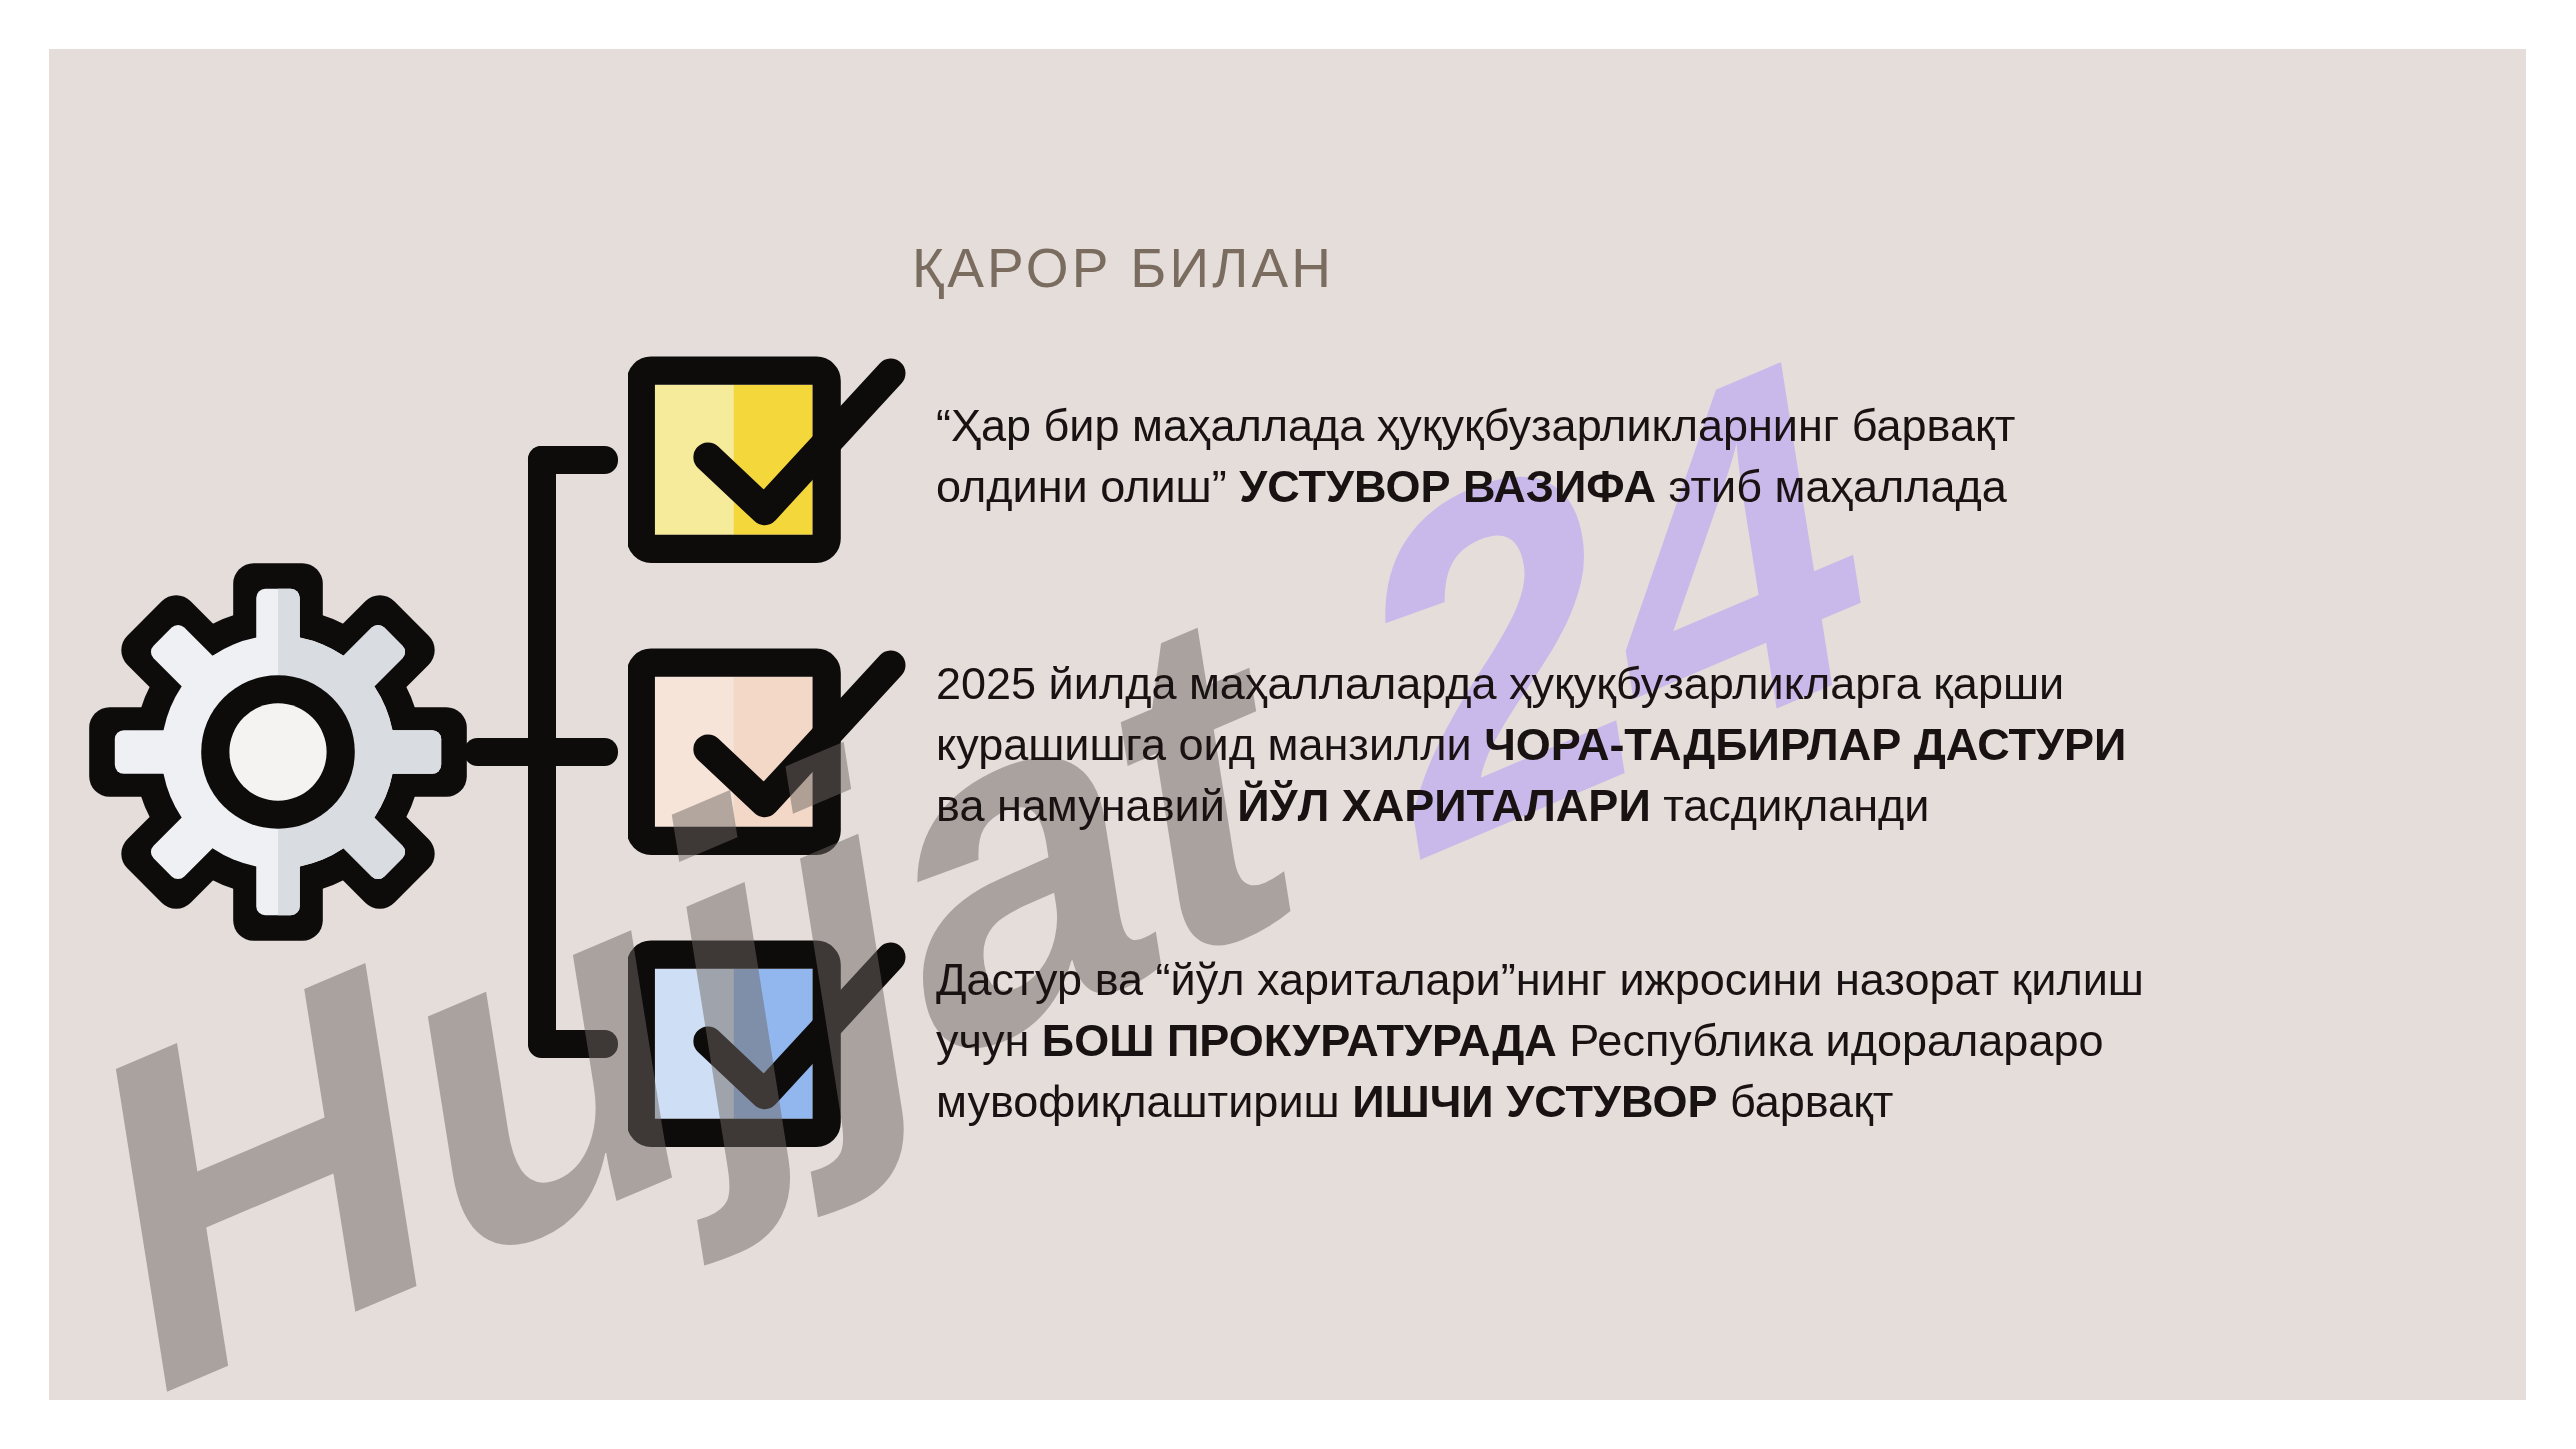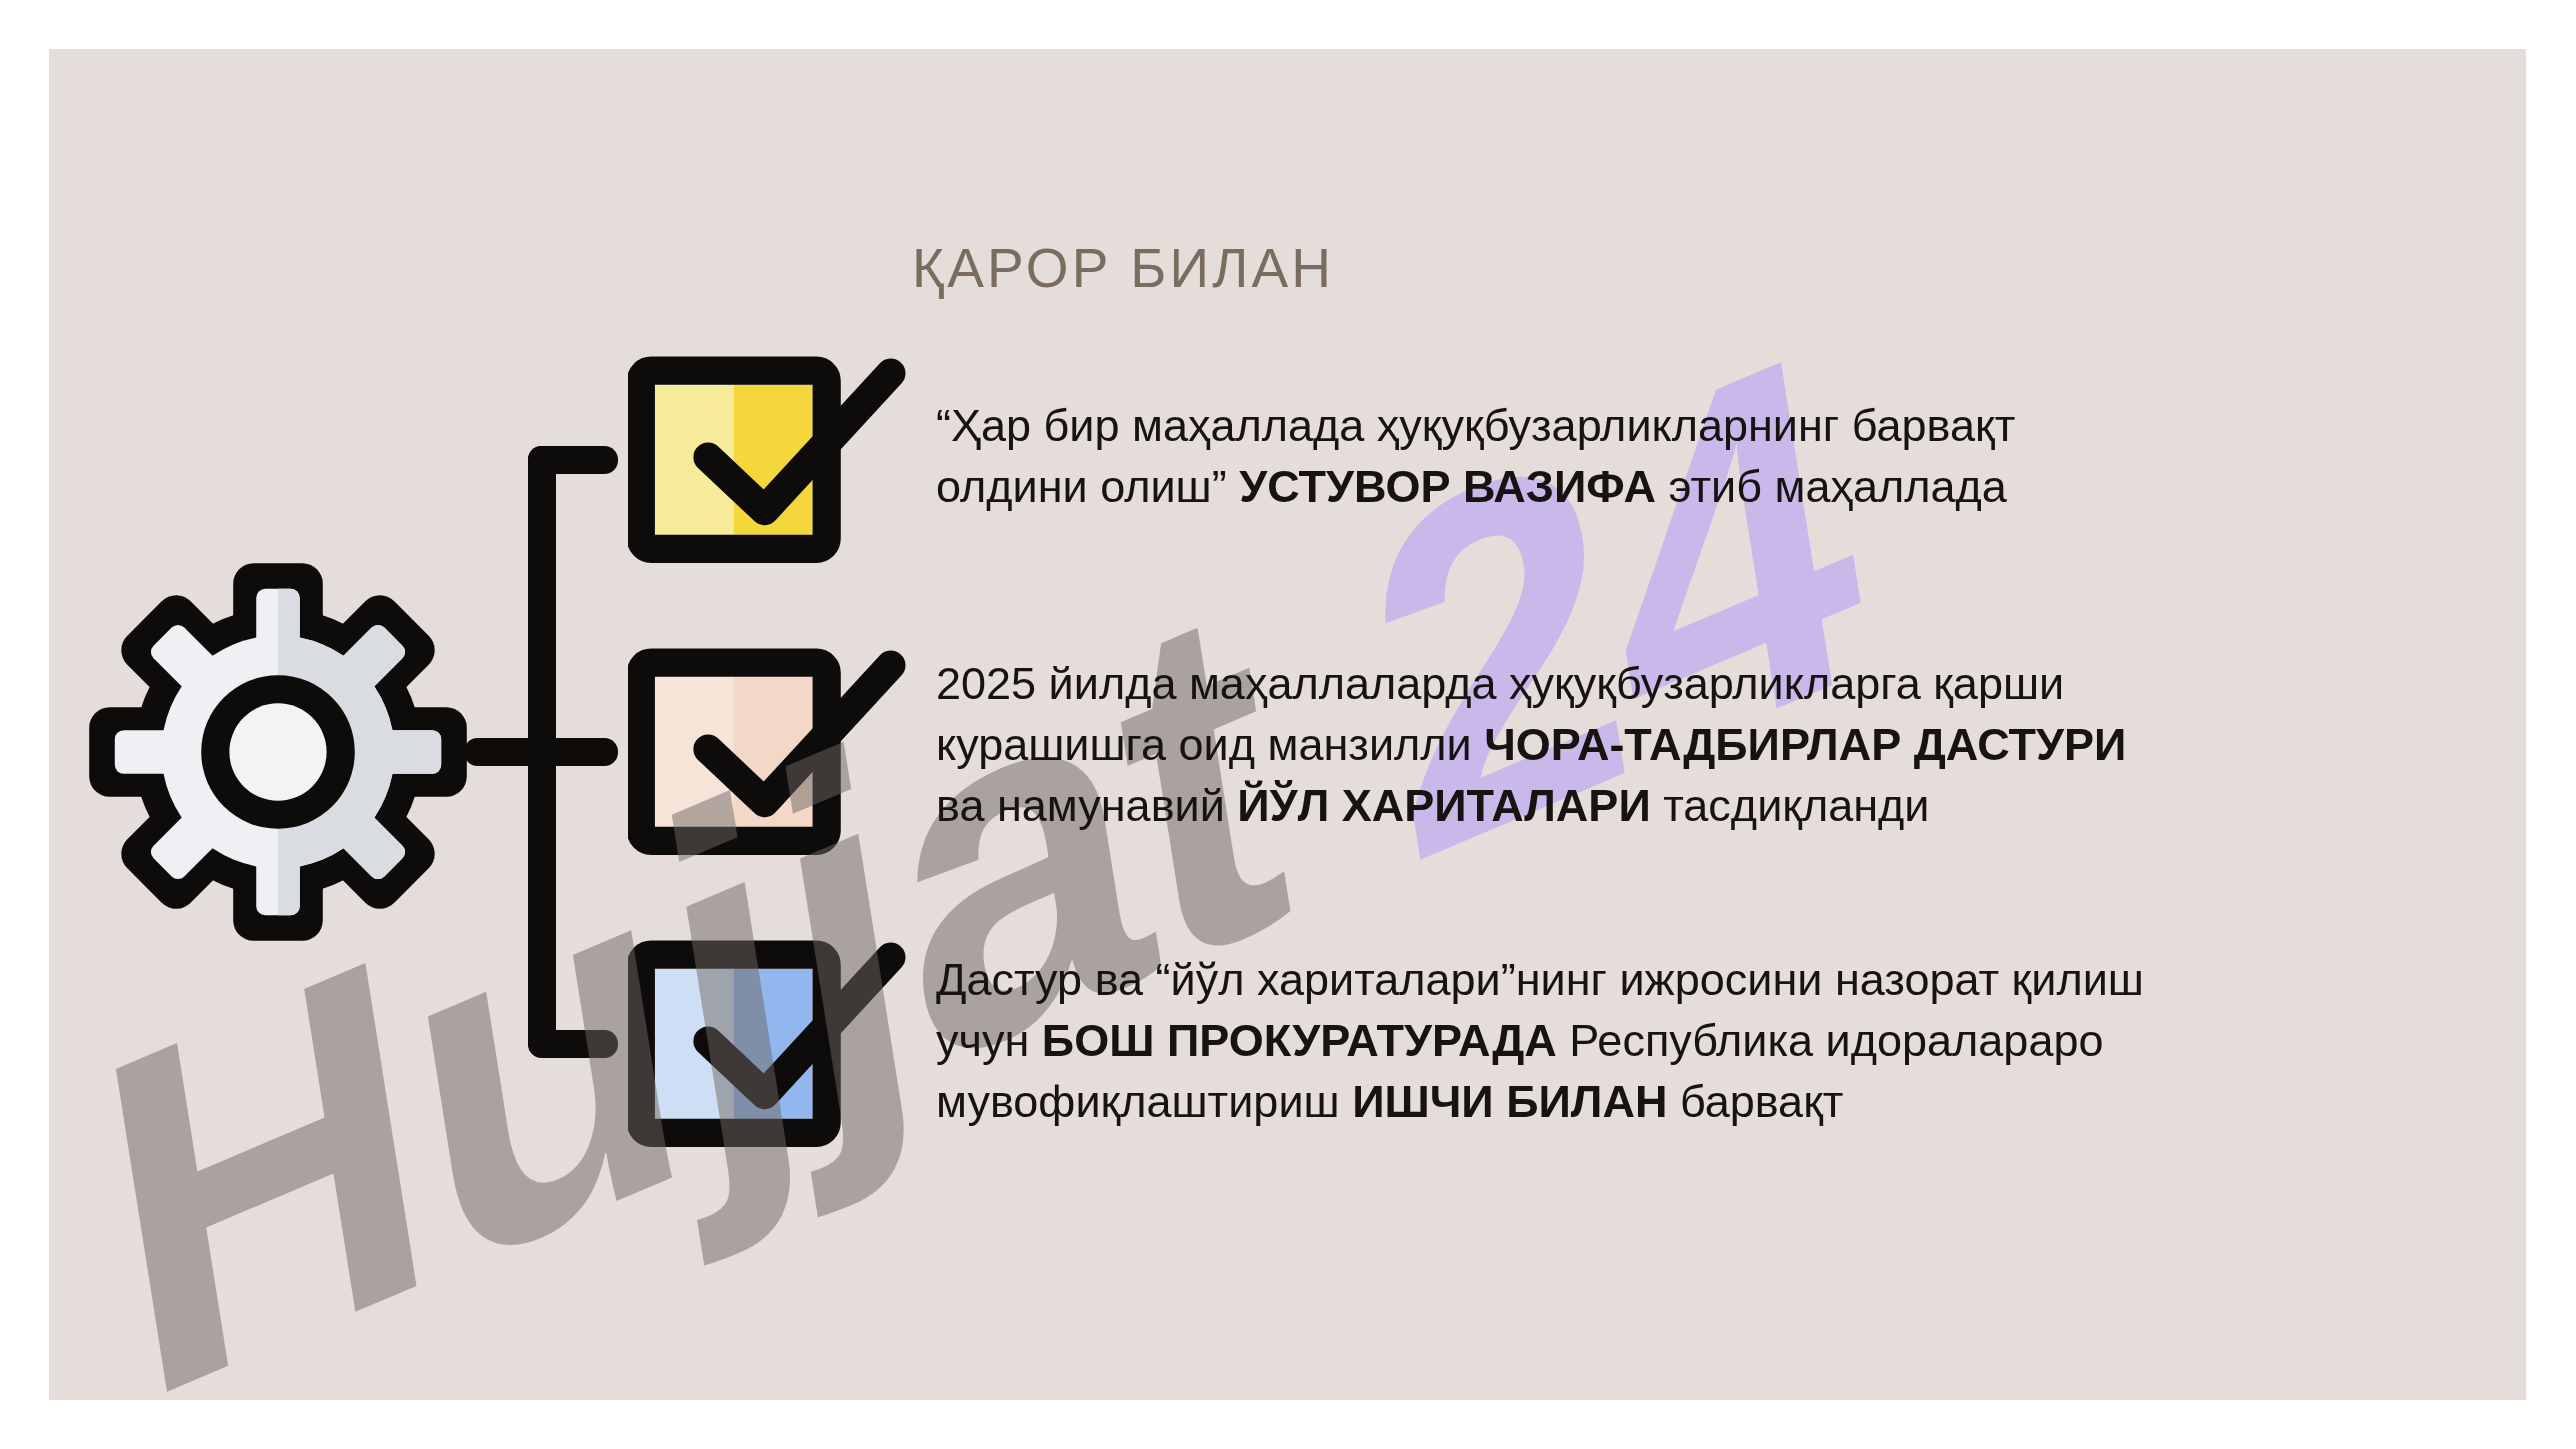--- a/index.html
+++ b/index.html
@@ -100,18 +100,18 @@
     <div class="layer-text">
       <div class="page-title" style="color: rgb(123, 108, 96);">ҚАРОР БИЛАН</div>
 
       <div class="item-text it-1" style="color: rgb(24, 18, 18);"><span>“Ҳар бир маҳаллада ҳуқуқбузарликларнинг барвақт
 олдини олиш” </span><span class="b">УСТУВОР ВАЗИФА</span><span> этиб маҳаллада</span></div>
       <div class="item-text it-2" style="color: rgb(24, 18, 18);"><span>2025 йилда маҳаллаларда ҳуқуқбузарликларга қарши
 курашишга оид манзилли </span><span class="b">ЧОРА-ТАДБИРЛАР ДАСТУРИ</span><span>
 ва намунавий </span><span class="b">ЙЎЛ ХАРИТАЛАРИ</span><span> тасдиқланди</span></div>
       <div class="item-text it-3" style="color: rgb(24, 18, 18);"><span>Дастур ва “йўл хариталари”нинг ижросини назорат қилиш
 учун </span><span class="b">БОШ ПРОКУРАТУРАДА</span><span> Республика идоралараро
-мувофиқлаштириш </span><span class="b">ИШЧИ БИЛАН</span><span> барвақт</span></div>
+мувофиқлаштириш </span><span class="b">ИШЧИ УСТУВОР</span><span> барвақт</span></div>
     </div>
 
   </div>
 </div>
 
 
 </body></html>

